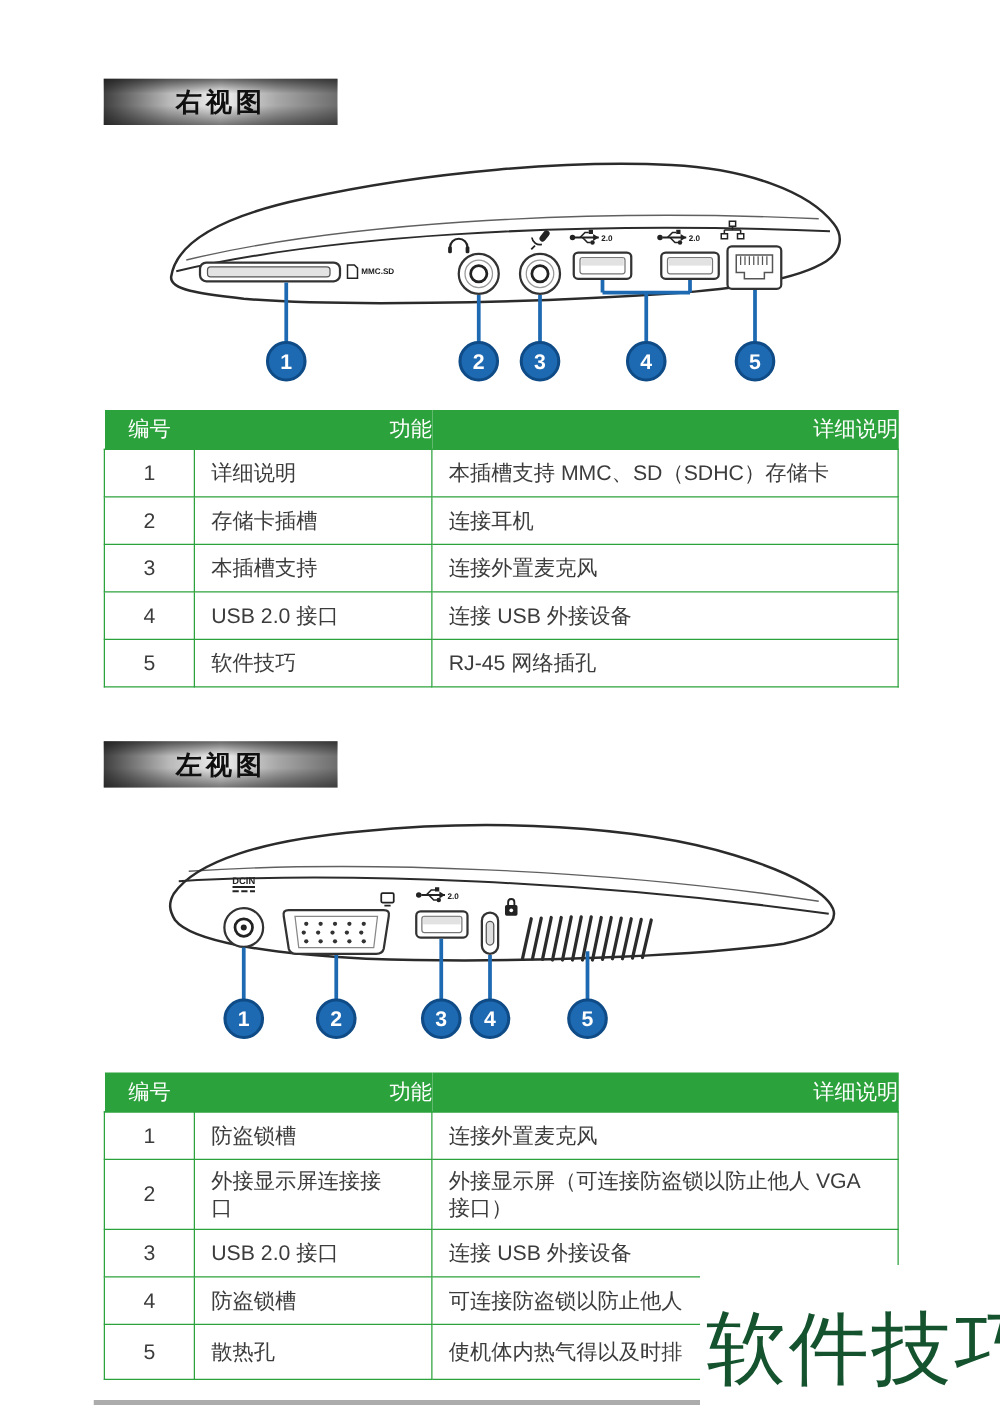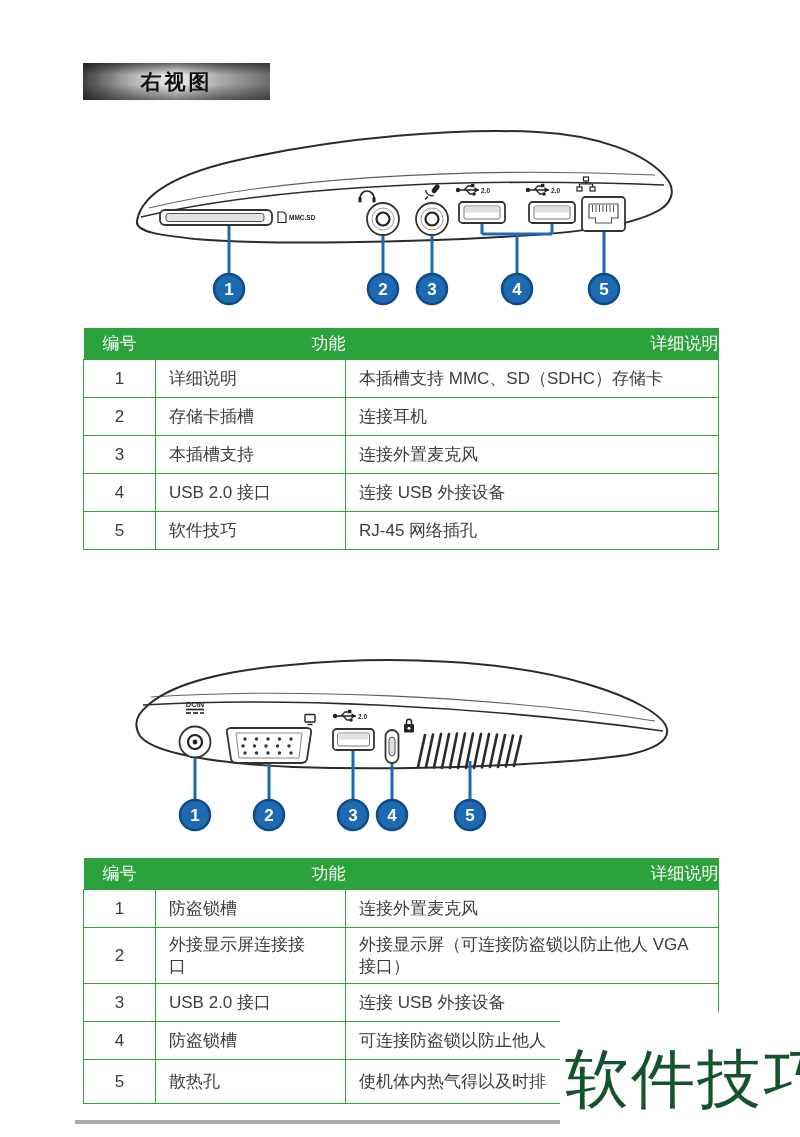--- a/index.html
+++ b/index.html
@@ -201,20 +201,23 @@
       <td>连接 USB 外接设备</td>
     </tr>
     <tr class="h38">
       <td class="num">5</td>
       <td>软件技巧</td>
       <td>RJ-45 网络插孔</td>
     </tr>
   </tbody>
     </table>
 
+  <div class="band band2">
+    <span>左视图</span>
+  </div>
 
   <svg class="diag d2" viewBox="0 0 575 195">
     <g fill="#fff" stroke="#2b2b2b">
       <path d="M 24,70 C 42,44 95,27 175,20 C 275,10 395,15 472,39 C 522,54 549,71 552,84
                C 554,95 541,104 512,110 C 440,120 295,126 178,122 C 98,118 38,108 25,91
                C 20,83 20,77 24,70 Z" stroke-width="2"></path>
       <path d="M 28,60 C 160,52 360,60 548,86" fill="none" stroke-width="1.6"></path>
       <path d="M 36,52 C 170,43 370,50 540,76" fill="none" stroke-width="1.1" opacity=".75"></path>
     </g>
 

